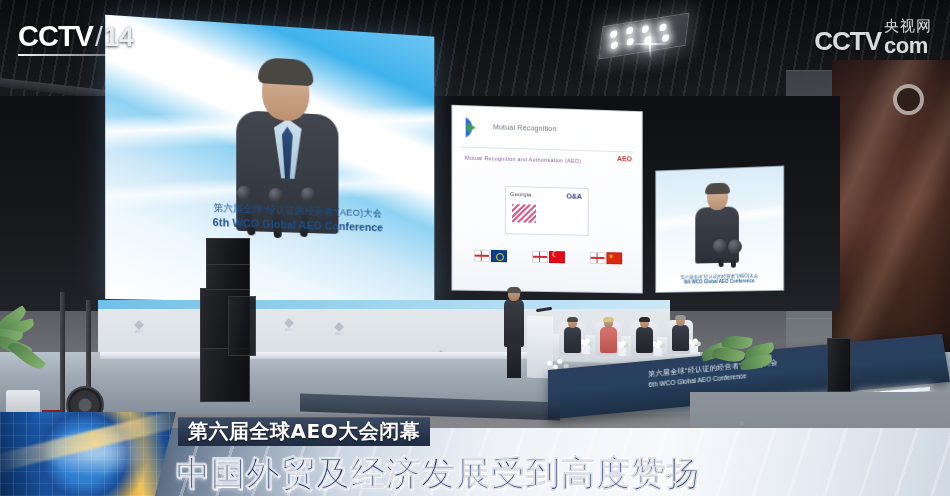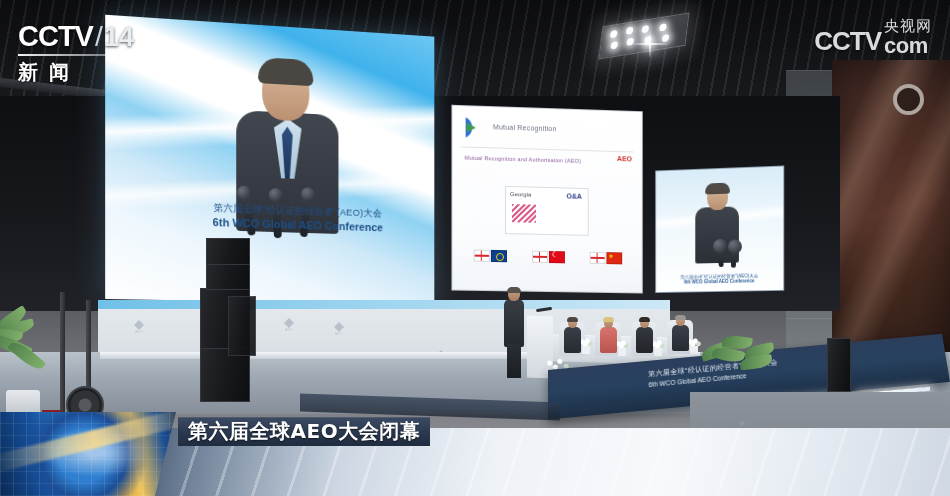--- a/index.html
+++ b/index.html
@@ -759,34 +759,36 @@
     <div class="spk-stack" style="left:827px; top:338px; width:22px; height:52px;"></div>
   </div>
 
   <div class="bug-left">
     <div class="row1">
       <span class="cctv">CCTV</span>
       <span class="slash">/</span>
       <span class="num">14</span>
     </div>
     <div class="uline"></div>
-    <div class="xinwen">新闻</div>
   </div>
 
   <div class="bug-right">
     <span class="l1">CCTV</span>
     <span class="rblock">
       <span class="yangshi">央视网</span>
       <span class="com">com</span>
     </span>
   </div>
 
   <div class="lower-third">
     <div class="lt-globe">
       <div class="grid"></div>
       <div class="swoosh"></div>
     </div>
     <div class="kicker">
       <span>第六届全球AEO大会闭幕</span>
     </div>
+    <div class="headline">
+      <span>中国外贸及经济发展受到高度赞扬</span>
+    </div>
   </div>
 
 </div>
 
 </body></html>

